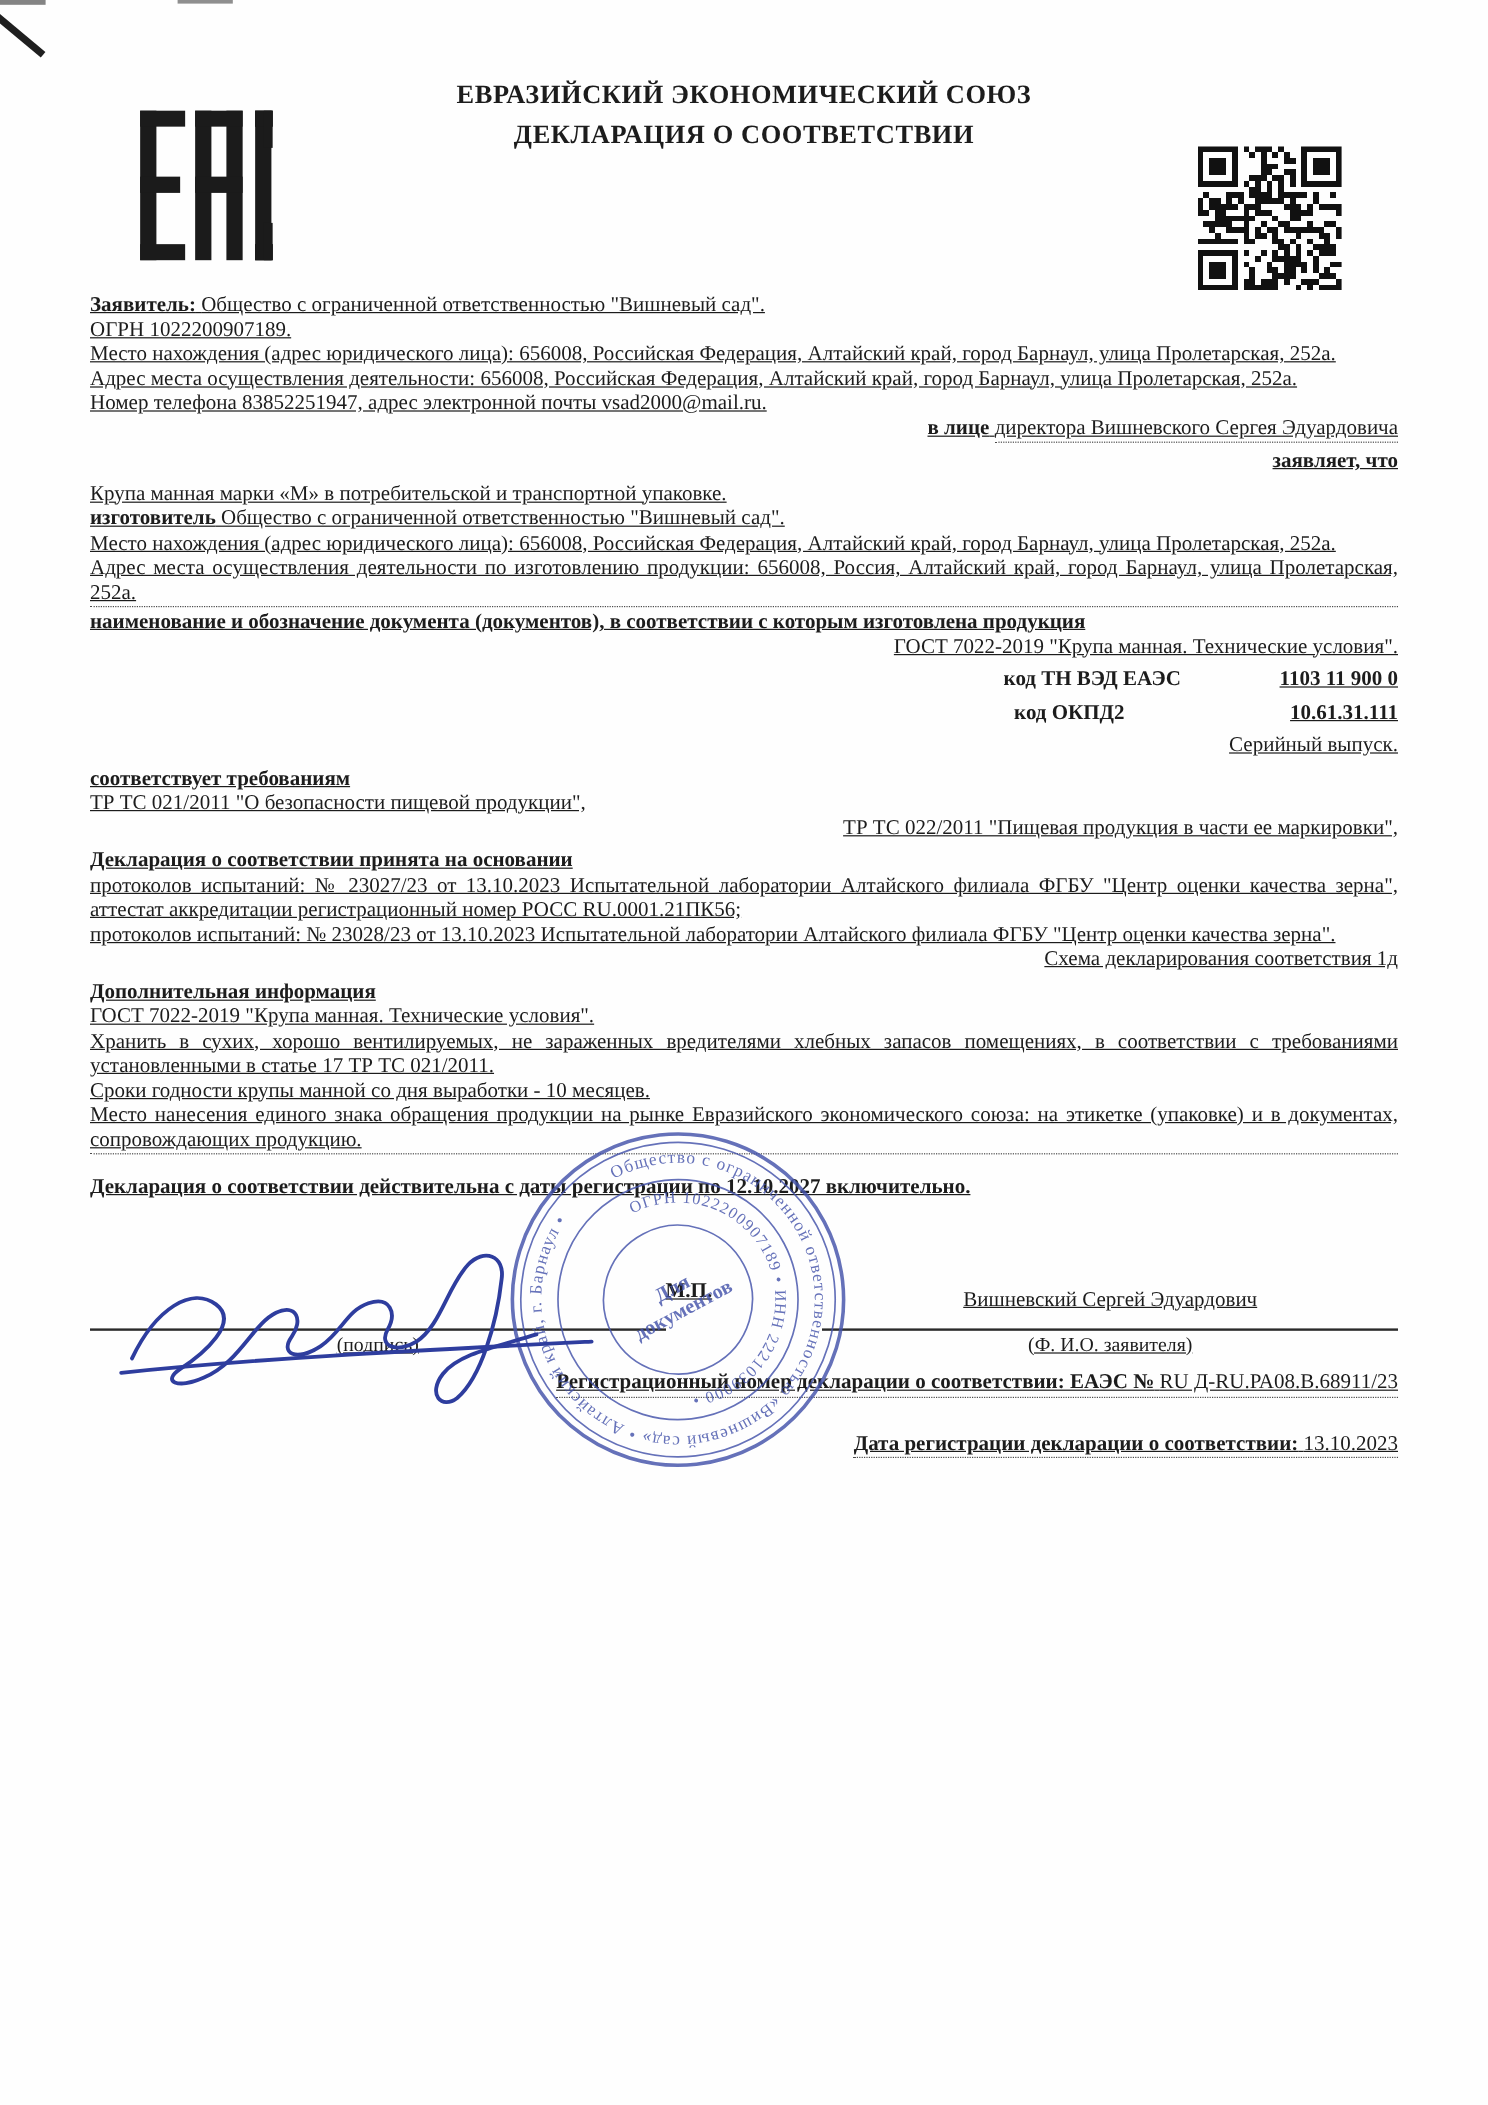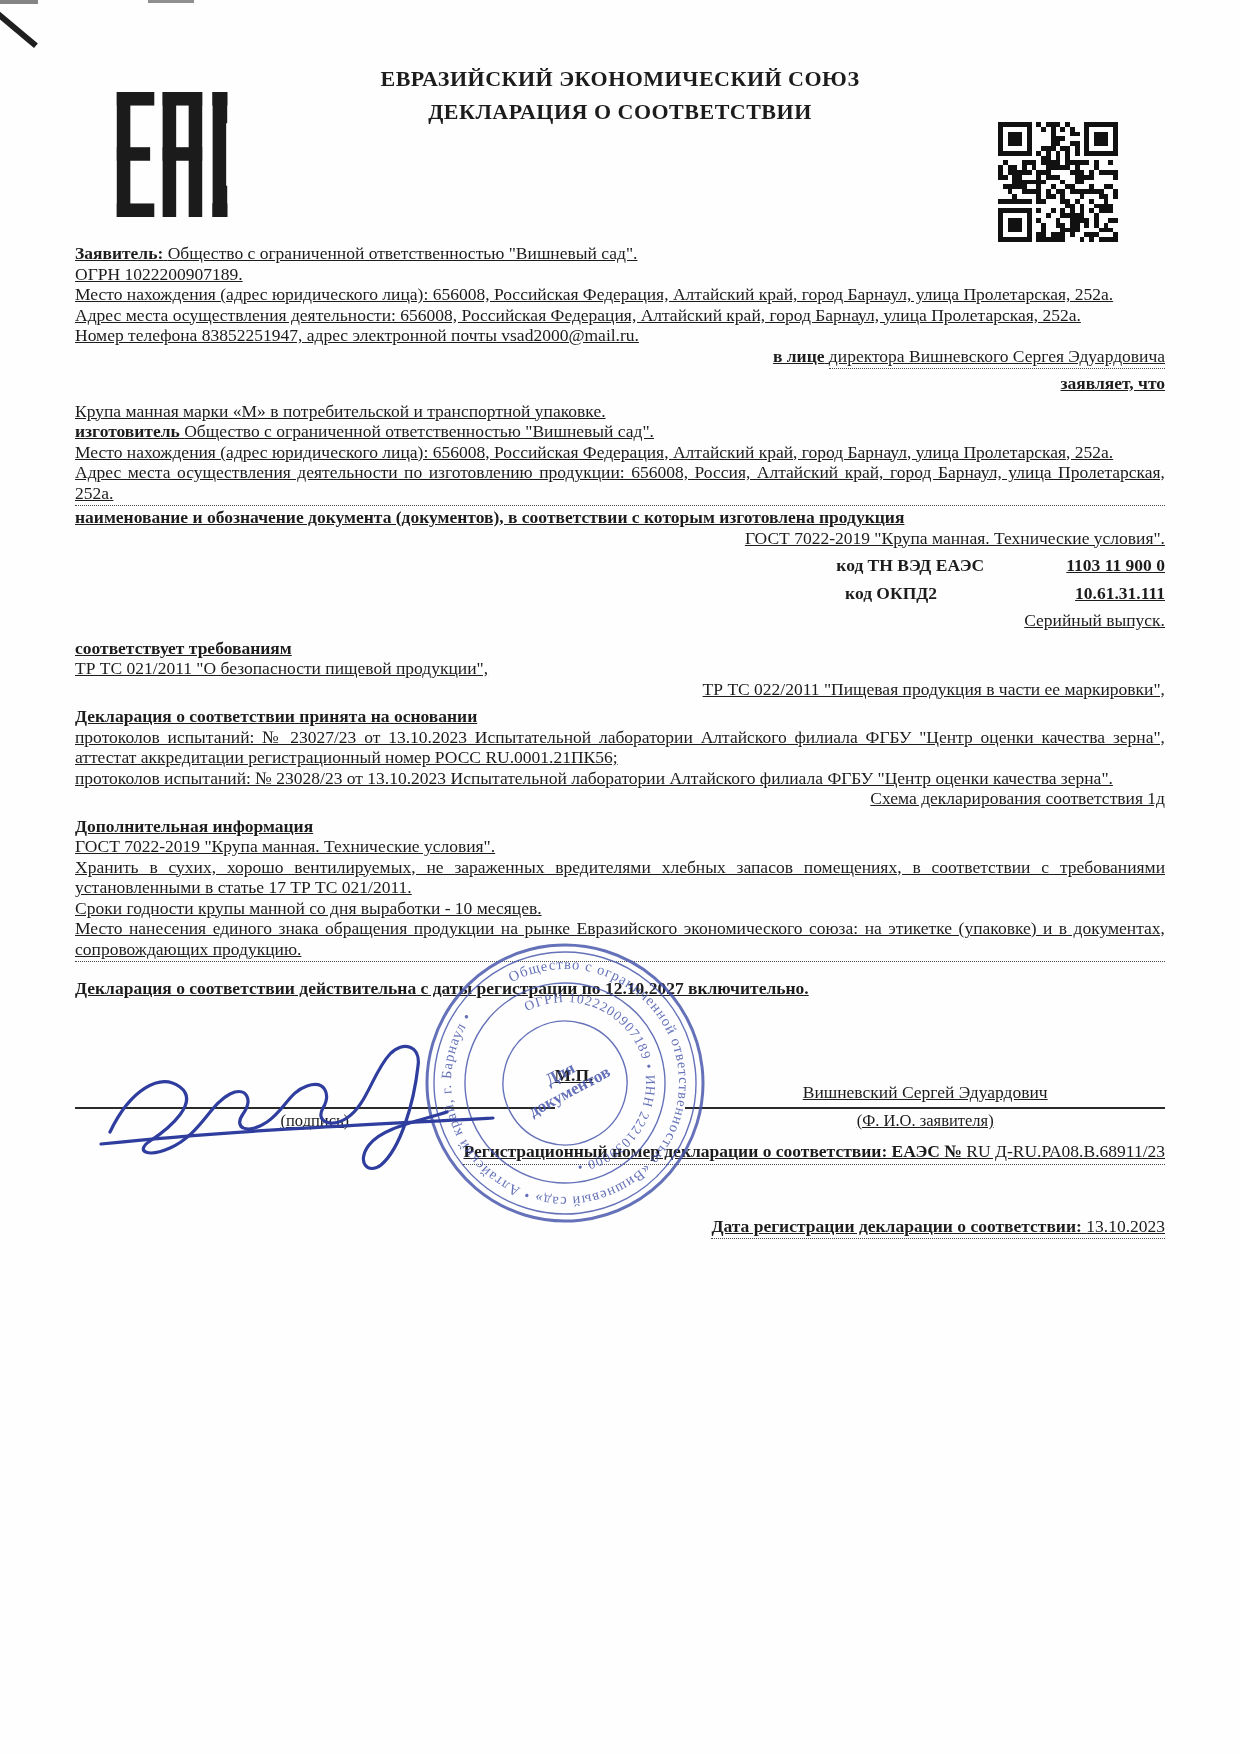--- a/index.html
+++ b/index.html
@@ -30,23 +30,23 @@
   .codeval{font-weight:bold;}
 
   .bottom{position:relative;margin-top:16px;}
   .validity{font-weight:bold;}
   .sigrow{display:flex;align-items:flex-end;margin-top:66px;}
   .sigleft{width:44%;}
   .sigmid{width:12%;text-align:left;font-weight:bold;margin-bottom:46px;}
   .sigright{width:44%;}
   .solidline{border-top:2px solid #2a2a2a;height:0;}
   .caption{text-align:center;font-size:16.5px;padding-top:2px;}
-  .fio{text-align:center;padding-bottom:4px;}
+  .fio{text-align:center;padding-bottom:14px;}
   .regline{margin-top:10px;}
-  .dateline{margin-top:44px;}
+  .dateline{margin-top:20px;}
 
   .stamp{position:absolute;left:345px;top:-40px;width:290px;height:290px;
          transform:rotate(-28deg);opacity:.82;pointer-events:none;}
   .signature{position:absolute;left:10px;top:62px;width:430px;height:140px;pointer-events:none;}
 </style>
 </head>
 <body>
 
 <div class="page">
   <div class="artifact a1"></div>

